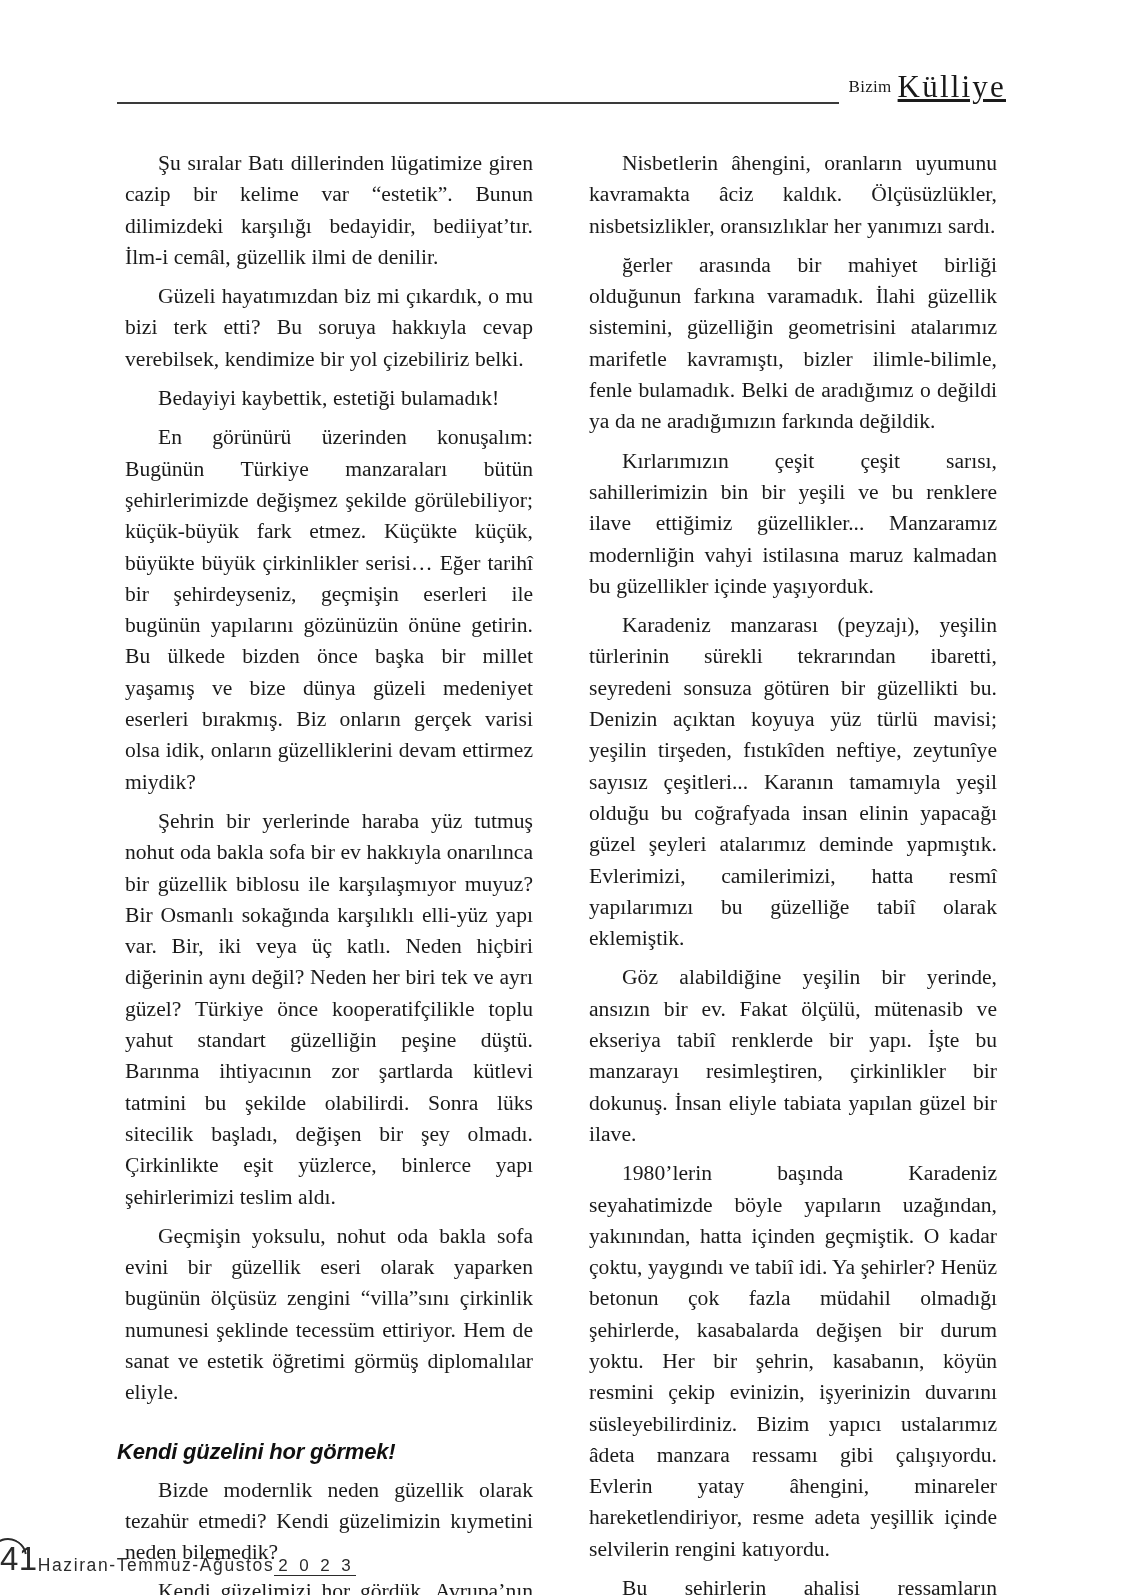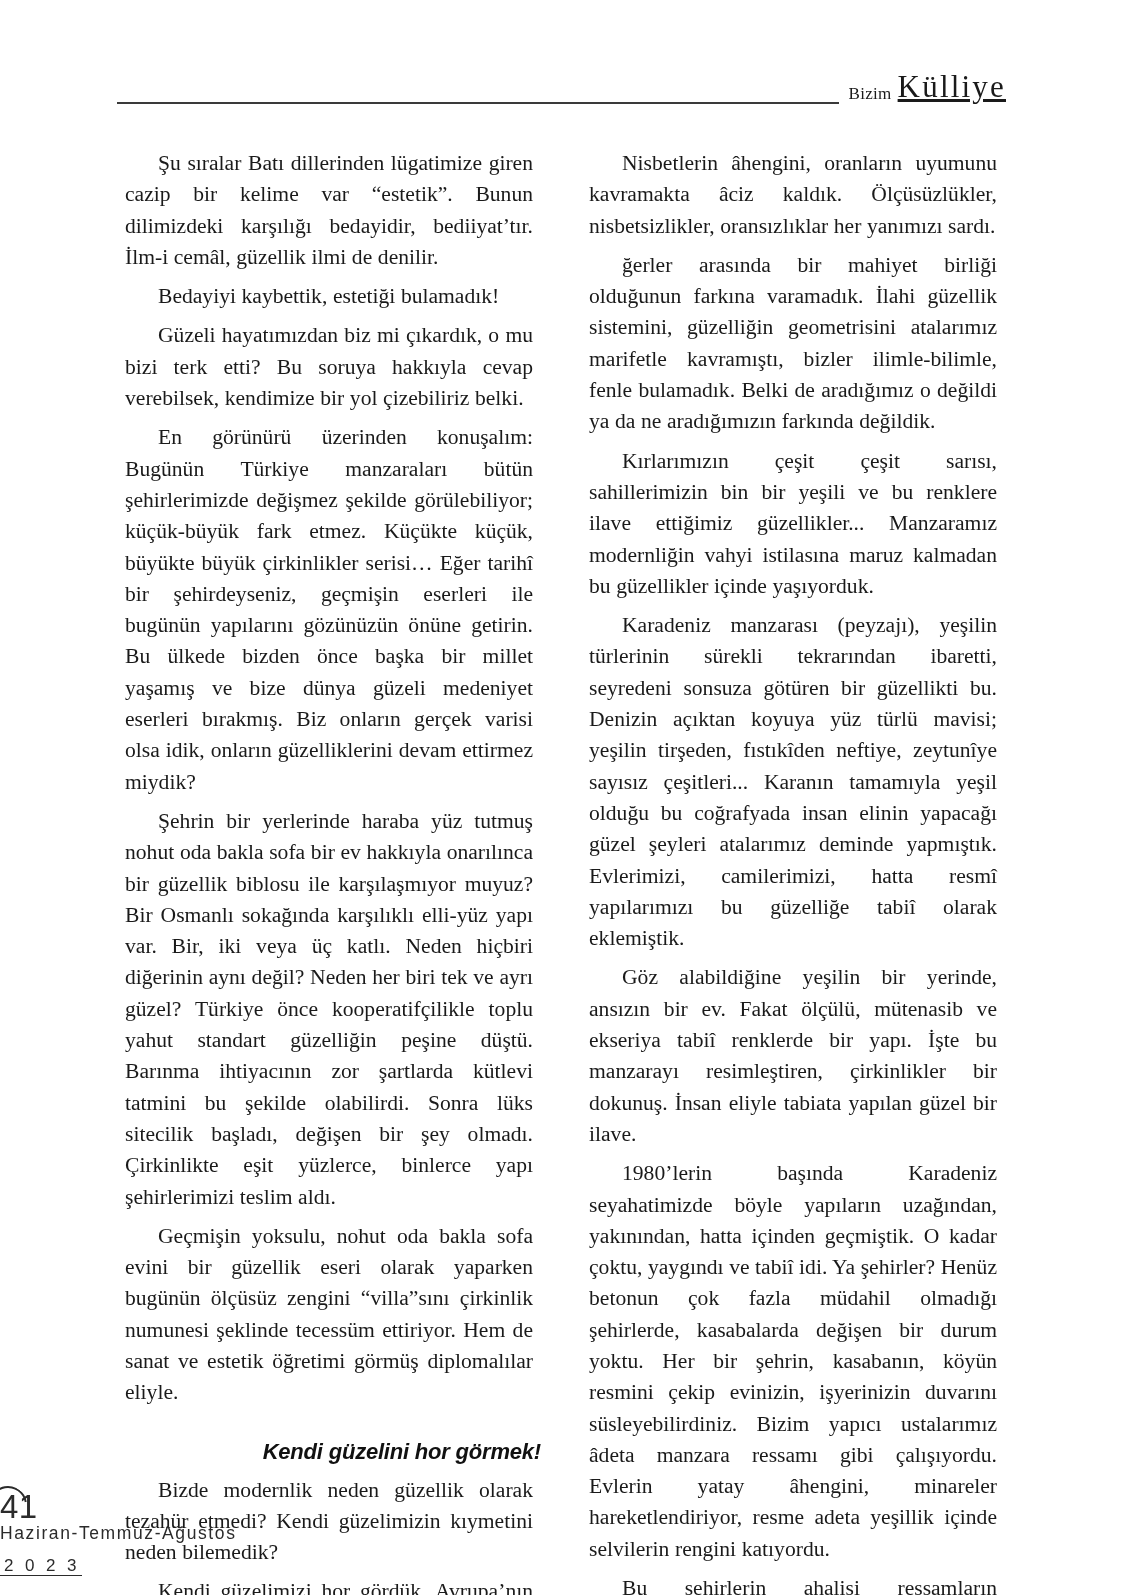--- a/index.html
+++ b/index.html
@@ -32,21 +32,21 @@
     position: absolute;
     left: 0;
     right: 0;
     bottom: 2px;
     height: 2px;
     background: #3a3a3a;
   }
   .rh-words {
     position: relative;
     display: flex;
-    align-items: flex-end;
+    align-items: center;
     background: #ffffff;
     padding-left: 10px;
     z-index: 2;
   }
   .rh-bizim {
     font-family: "Liberation Serif", serif;
     font-size: 17px;
     letter-spacing: 0.3px;
     color: #1a1a1a;
     padding-right: 6px;
@@ -80,42 +80,42 @@
     text-align: justify;
     text-indent: 33px;
     -webkit-hyphens: none;
     hyphens: none;
     word-spacing: 0.2px;
   }
   .col p.nobreak-last {
     text-align-last: left;
   }
   .subhead {
-    margin: 28px 0 0 8px;
+    margin: 28px 0 0 0;
     font-family: "Liberation Sans", sans-serif;
     font-style: italic;
     font-weight: bold;
     font-size: 22px;
     line-height: 30px;
     letter-spacing: -0.2px;
     text-indent: 0;
-    text-align: right;
+    text-align: left;
     color: #111111;
   }
 
   
   .footer {
     position: absolute;
     left: 0;
     right: 0;
     top: 1486px;
     height: 90px;
     display: flex;
-    flex-direction: column;
-    align-items: flex-start;
+    flex-direction: row;
+    align-items: flex-end;
     font-family: "Liberation Sans", sans-serif;
     color: #2b2b2b;
   }
   .folio-wrap {
     position: relative;
     display: flex;
     justify-content: center;
     align-items: flex-end;
     height: 38px;
   }
@@ -165,22 +165,22 @@
     <div class="rh-words">
       <span class="rh-bizim">Bizim</span>
       <span class="rh-kulliye">Külliye</span>
     </div>
   </div>
 
   <div class="columns">
 
     <div class="col">
       <p>Şu sıralar Batı dillerinden lügatimize giren cazip bir kelime var “estetik”. Bunun dilimizdeki karşılığı bedayidir, bediiyat’tır. İlm-i cemâl, güzellik ilmi de denilir.</p>
+      <p>Güzeli hayatımızdan biz mi çıkardık, o mu bizi terk etti? Bu soruya hakkıyla cevap verebilsek, kendimize bir yol çizebiliriz belki.</p>
       <p>Bedayiyi kaybettik, estetiği bulamadık!</p>
-      <p>Güzeli hayatımızdan biz mi çıkardık, o mu bizi terk etti? Bu soruya hakkıyla cevap verebilsek, kendimize bir yol çizebiliriz belki.</p>
       <p>En görünürü üzerinden konuşalım: Bugünün Türkiye manzaraları bütün şehirlerimizde değişmez şekilde görülebiliyor; küçük-büyük fark etmez. Küçükte küçük, büyükte büyük çirkinlikler serisi… Eğer tarihî bir şehirdeyseniz, geçmişin eserleri ile bugünün yapılarını gözünüzün önüne getirin. Bu ülkede bizden önce başka bir millet yaşamış ve bize dünya güzeli medeniyet eserleri bırakmış. Biz onların gerçek varisi olsa idik, onların güzelliklerini devam ettirmez miydik?</p>
       <p>Şehrin bir yerlerinde haraba yüz tutmuş nohut oda bakla sofa bir ev hakkıyla onarılınca bir güzellik biblosu ile karşılaşmıyor muyuz? Bir Osmanlı sokağında karşılıklı elli-yüz yapı var. Bir, iki veya üç katlı. Neden hiçbiri diğerinin aynı değil? Neden her biri tek ve ayrı güzel? Türkiye önce kooperatifçilikle toplu yahut standart güzelliğin peşine düştü. Barınma ihtiyacının zor şartlarda kütlevi tatmini bu şekilde olabilirdi. Sonra lüks sitecilik başladı, değişen bir şey olmadı. Çirkinlikte eşit yüzlerce, binlerce yapı şehirlerimizi teslim aldı.</p>
       <p>Geçmişin yoksulu, nohut oda bakla sofa evini bir güzellik eseri olarak yaparken bugünün ölçüsüz zengini “villa”sını çirkinlik numunesi şeklinde tecessüm ettiriyor. Hem de sanat ve estetik öğretimi görmüş diplomalılar eliyle.</p>
 
       <h2 class="subhead">Kendi güzelini hor görmek!</h2>
 
       <p>Bizde modernlik neden güzellik olarak tezahür etmedi? Kendi güzelimizin kıymetini neden bilemedik?</p>
       <p class="nobreak-last">Kendi güzelimizi hor gördük, Avrupa’nın güzeline hayran olduk, taklitçiliğe yöneldik, fakat taklit etmekte başarılı olamadık. Zaten taklitle gerçek güzele varılmaz. Yaratılışın sırrını arayarak, değişmez özünü kavrayamaya ceht ederek ulaşılacak bir menzildir o. Güzellik arayışı bizi mücerrede, soyuta götürmüyor artık. Yaradılış değerleri ile estetik de-</p>
     </div>
 

